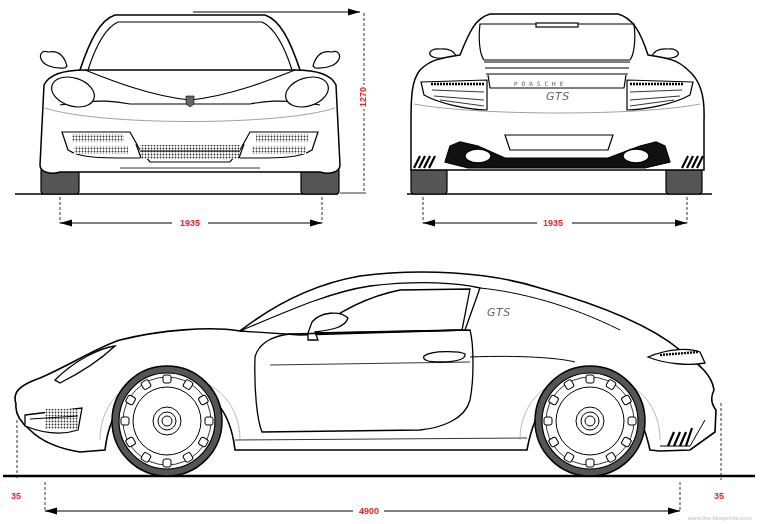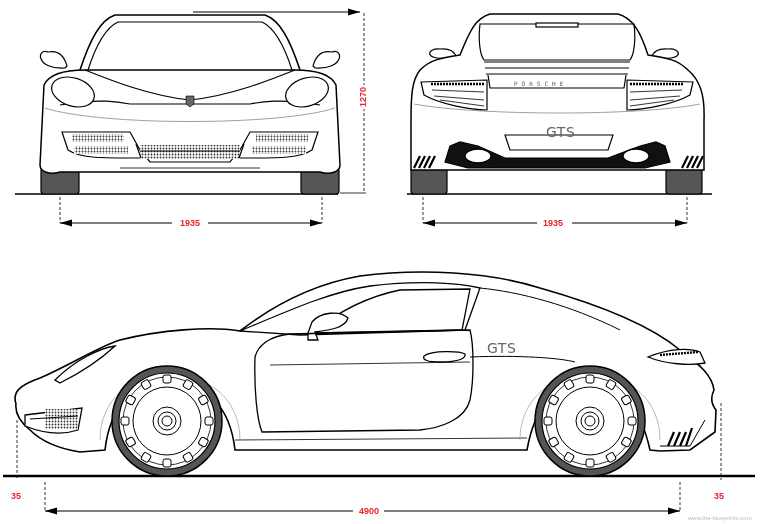--- a/index.html
+++ b/index.html
@@ -1,20 +1,20 @@
 <!DOCTYPE html>
 <html><head>
   <meta charset="utf-8">
   <style>
     html, body { margin: 0; padding: 0; background: #ffffff; }
     body { width: 760px; height: 524px; overflow: hidden; position: relative; font-family: "Liberation Sans", sans-serif; }
     svg { position: absolute; left: 0; top: 0; }
     .dim-label { position: absolute; font-family: "Liberation Sans", sans-serif; font-size: 9px; font-weight: bold; color: #e8262a; background: #fff; padding: 0 2px; line-height: 10px; }
     .vert { transform: rotate(-90deg); transform-origin: center; }
-    .badge-text { position: absolute; font-family: "DejaVu Sans", sans-serif; font-size: 14px; color: #666; letter-spacing: 0.5px; margin-top: 34px; }
+    .badge-text { position: absolute; font-family: "DejaVu Sans", sans-serif; font-style: italic; font-size: 11px; color: #666; letter-spacing: 0.5px; }
     .brand-text { position: absolute; font-family: "DejaVu Sans Mono", monospace; font-size: 6px; color: #555; letter-spacing: 4px; }
     .watermark { position: absolute; font-size: 6px; color: #bbb; font-family: "Liberation Sans", sans-serif; }
   </style>
 </head>
 <body>
 
 <svg width="760" height="524" viewBox="0 0 760 524">
   <defs>
     <pattern id="mesh" width="3" height="3" patternUnits="userSpaceOnUse">
       <rect width="3" height="3" fill="#fff"></rect>

